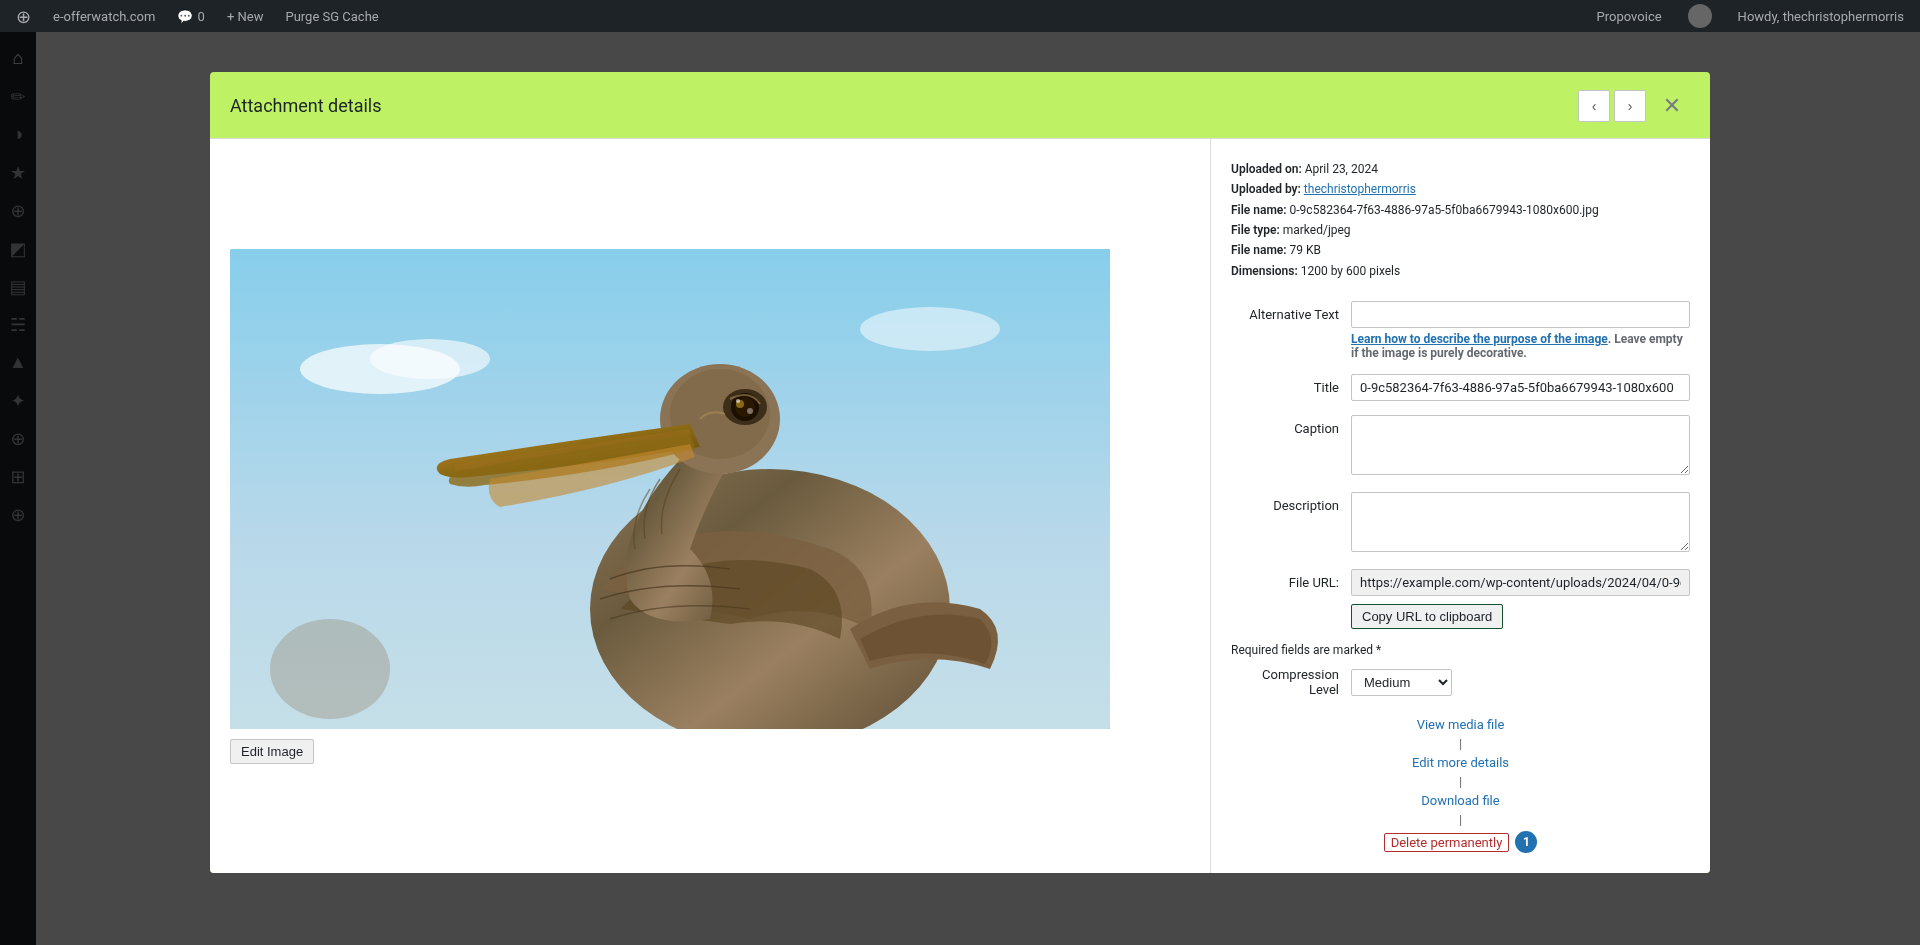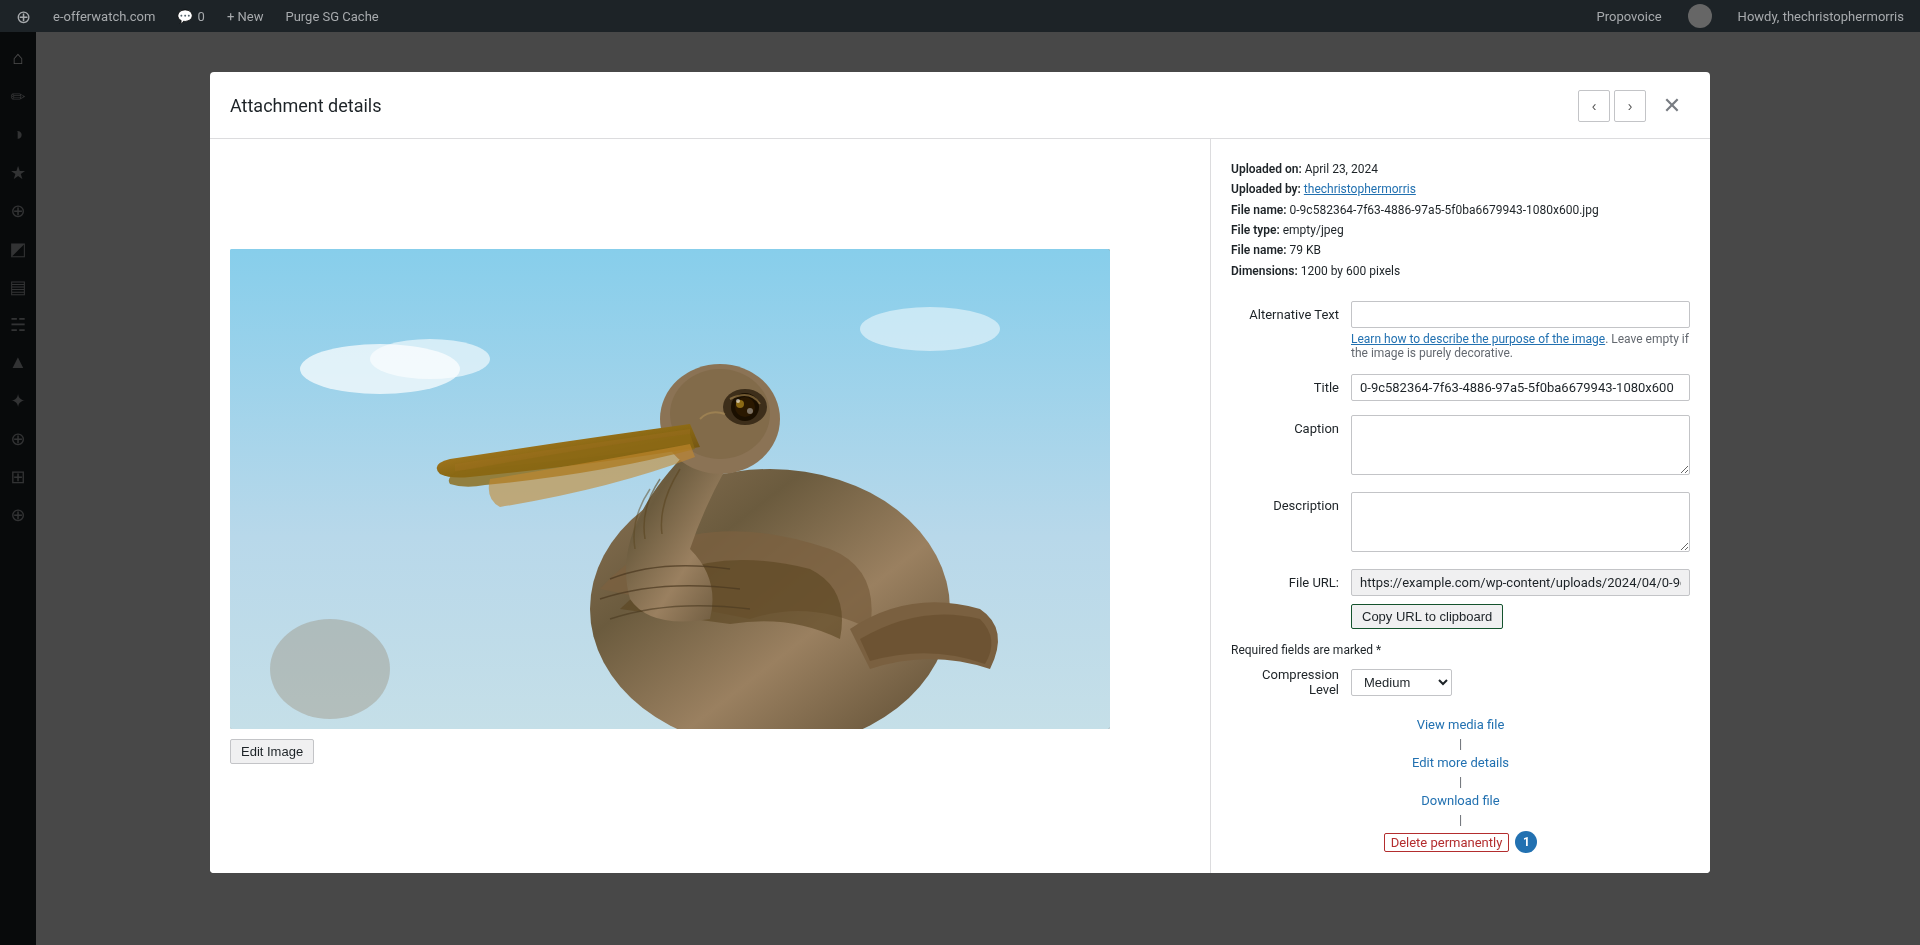--- a/index.html
+++ b/index.html
@@ -84,21 +84,21 @@
       top: 0; left: 0; right: 0; bottom: 0;
       background: rgba(0,0,0,0.7);
       z-index: 1000;
       display: flex;
       align-items: center;
       justify-content: center;
     }
 
     
     .modal-dialog {
-      background: #ffffff;
+      background: #bef264;
       width: 1500px;
       max-width: 98vw;
       max-height: 92vh;
       border-radius: 4px;
       display: flex;
       flex-direction: column;
       position: relative;
       overflow: hidden;
     }
 
@@ -232,20 +232,21 @@
       color: #1d2327;
       resize: vertical;
       font-family: inherit;
     }
     .field-input-wrap textarea {
       height: 60px;
     }
     .alt-text-hint {
       margin-top: 4px;
       font-size: 12px;
+      font-weight: bold;
     }
     .alt-text-hint a {
       color: #2271b1;
       text-decoration: underline;
     }
     .alt-text-hint-text {
       color: #646970;
     }
 
     .file-url-field {
@@ -495,21 +496,21 @@
           <div class="file-meta-line">
             <strong>Uploaded by:</strong>
             <span style="color:#2271b1;text-decoration:underline;cursor:pointer;"> <span>thechristophermorris</span></span>
           </div>
           <div class="file-meta-line">
             <strong>File name:</strong>
             <span>0-9c582364-7f63-4886-97a5-5f0ba6679943-1080x600.jpg</span>
           </div>
           <div class="file-meta-line">
             <strong>File type:</strong>
-            <span>empty/jpeg</span>
+            <span>marked/jpeg</span>
           </div>
           <div class="file-meta-line">
             <strong>File name:</strong>
             <span>79 KB</span>
           </div>
           <div class="file-meta-line">
             <strong>Dimensions:</strong>
             <span>1200 by 600 pixels</span>
           </div>
         </div>

